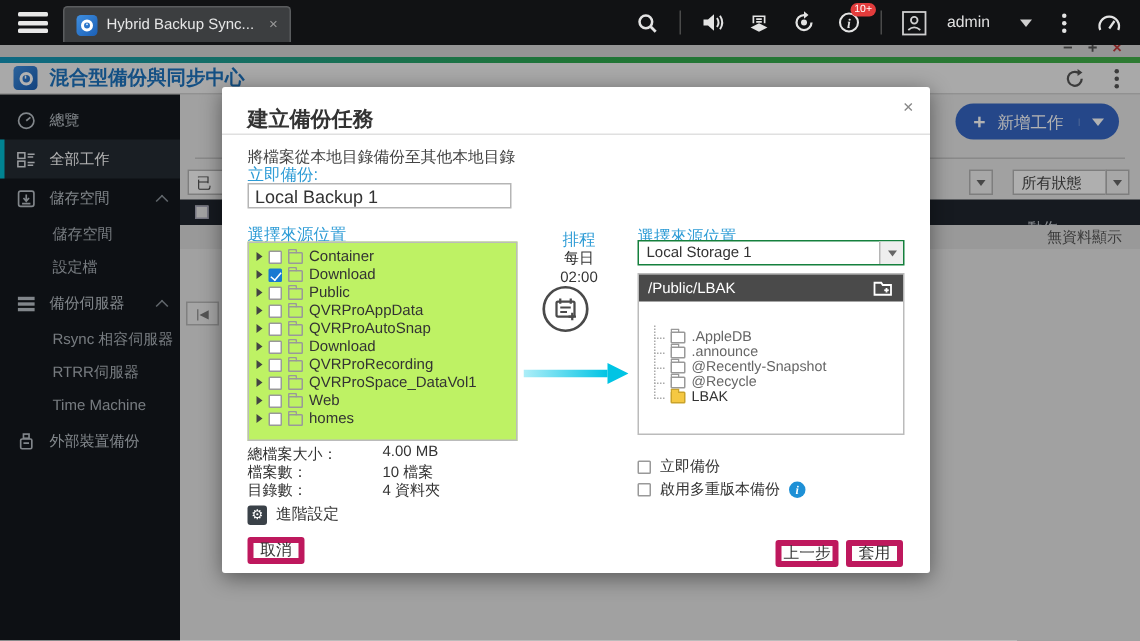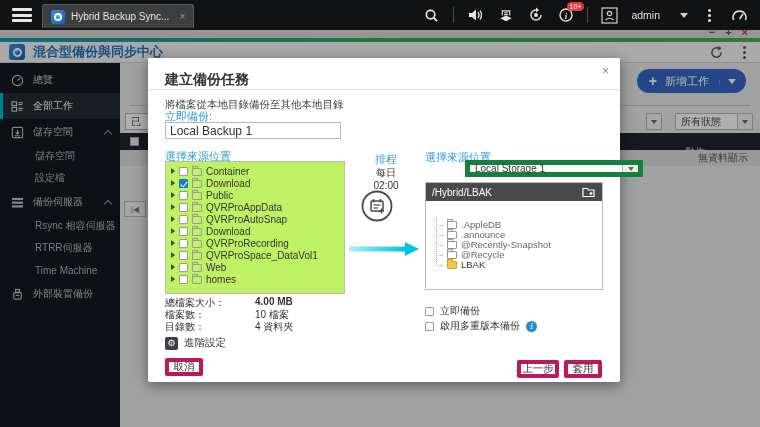--- a/index.html
+++ b/index.html
@@ -88,21 +88,21 @@
   .folder.yellow { background:#f5c842; border-color:#caa32a; }
   .folder.yellow::before { border-color:#caa32a; background:#f5c842; }
 
   .sched-col { position:absolute; left:199px; top:94px; width:78px; text-align:center; }
   .sched-label { font-size:11px; color:#2e9cd6; }
   .sched-freq,.sched-time { font-size:10px; color:#333; line-height:1.25; }
   .sched-ic { position:absolute; left:212px; top:131px; }
   .arrow-cy { position:absolute; left:201px; top:183px; }
 
   .dest-col-label { left:277px; top:92px; }
-  .dest-select { position:absolute; left:277px; top:102px; width:178px; height:17px; border:5px solid #15803d; background:#fff; display:flex; align-items:center;margin-left:40px; }
+  .dest-select { position:absolute; left:277px; top:102px; width:178px; height:17px; border:1px solid #15803d; background:#fff; display:flex; align-items:center; }
   .dest-select .sel-text { flex:1; font-size:10px; color:#333; padding-left:5px; }
   .dest-select .sel-btn { width:16px; height:100%; background:#eee; border-left:1px solid #b5b5b5; display:flex; align-items:center; justify-content:center; cursor:pointer; }
   .dest-panel { position:absolute; left:277px; top:124px; width:178px; height:108px; border:1px solid #bbb; background:#fff; }
   .dest-hdr { height:18px; background:#4a4a4a; color:#fff; font-size:10px; display:flex; align-items:center; padding:0 6px; }
   .dest-hdr .mkdir { margin-left:auto; cursor:pointer; display:flex; }
   .dest-row { display:flex; align-items:center; height:10px; margin-left:10px; gap:4px; font-size:9.5px; color:#666; cursor:pointer; }
   .conn { width:7px; height:9px; border-left:1px dotted #aaa; border-bottom:1px dotted #aaa; margin-top:-6px; flex:0 0 auto; }
   .dest-row.sel { color:#333; }
 
   .stat-label { position:absolute; left:17px; font-size:10px; color:#333; }
@@ -441,21 +441,21 @@
 
   <div class="blue-label dest-col-label">選擇來源位置</div>
   <div class="dest-select">
     <span class="sel-text">Local Storage 1</span>
     <span class="sel-btn">
         <span class="caret-down" style="border-top-color:#666;border-left-width:3px;border-right-width:3px;border-top-width:4px;"></span>
       </span>
   </div>
   <div class="dest-panel">
     <div class="dest-hdr">
-      <span>/Hybrid/LBAK</span>
+      <span>/Public/LBAK</span>
       <span class="mkdir">
         <svg width="14" height="12" viewBox="0 0 14 12">
             <path d="M1 2.5 L1 10.5 L12 10.5 L12 4 L6.5 4 L5.5 2.5 Z" fill="none" stroke="#fff" stroke-width="1.2"></path>
             <line x1="9" y1="6" x2="9" y2="9" stroke="#fff" stroke-width="1.2"></line>
             <line x1="7.5" y1="7.5" x2="10.5" y2="7.5" stroke="#fff" stroke-width="1.2"></line>
           </svg>
       </span>
     </div>
     <div style="padding-top:18px;">
       <div class="dest-row">
@@ -480,21 +480,21 @@
         </div>
       <div class="dest-row sel">
           <span class="conn"></span>
           <span class="folder yellow"></span>
           <span>LBAK</span>
         </div>
     </div>
   </div>
 
   <div class="stat-label" style="top:238px;">總檔案大小：</div>
-  <div class="stat-value" style="top:238px;font-weight:bold;">4.00 MB</div>
+  <div class="stat-value" style="top:238px;">4.00 MB</div>
   <div class="stat-label" style="top:250px;">檔案數：</div>
   <div class="stat-value" style="top:250px;">10 檔案</div>
   <div class="stat-label" style="top:262px;">目錄數：</div>
   <div class="stat-value" style="top:262px;">4 資料夾</div>
 
   <div class="adv">
     <span class="adv-ic">⚙</span>
     <span class="adv-label">進階設定</span>
   </div>
 

